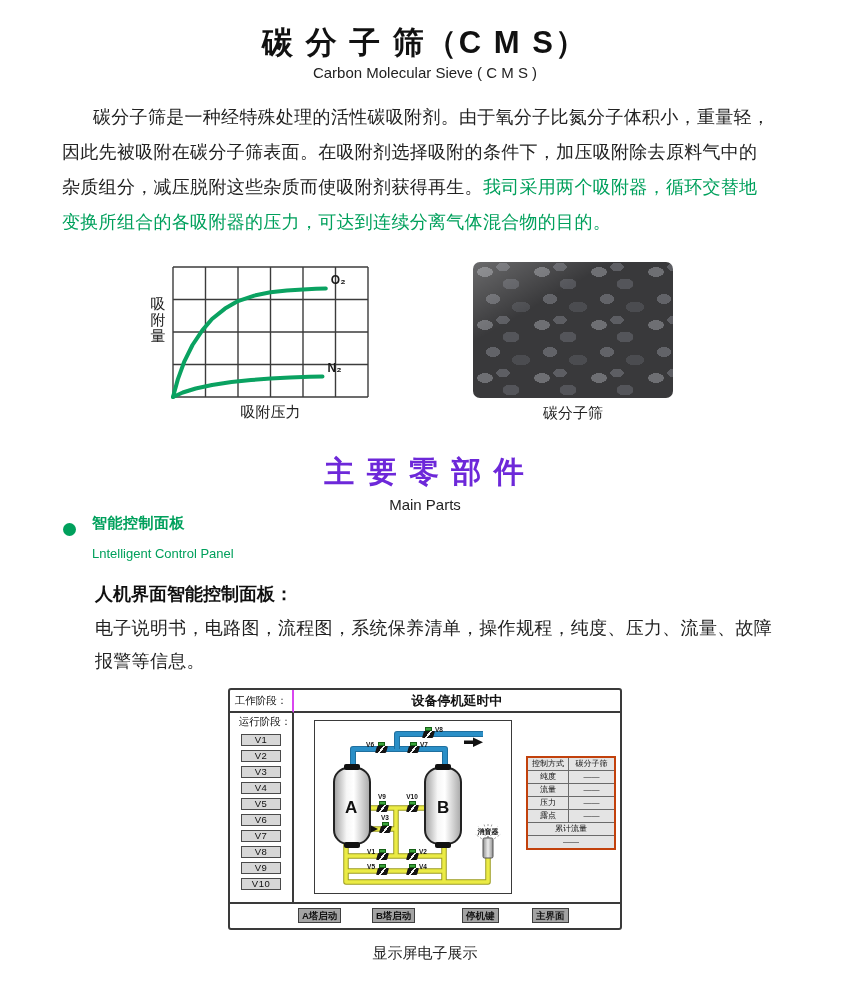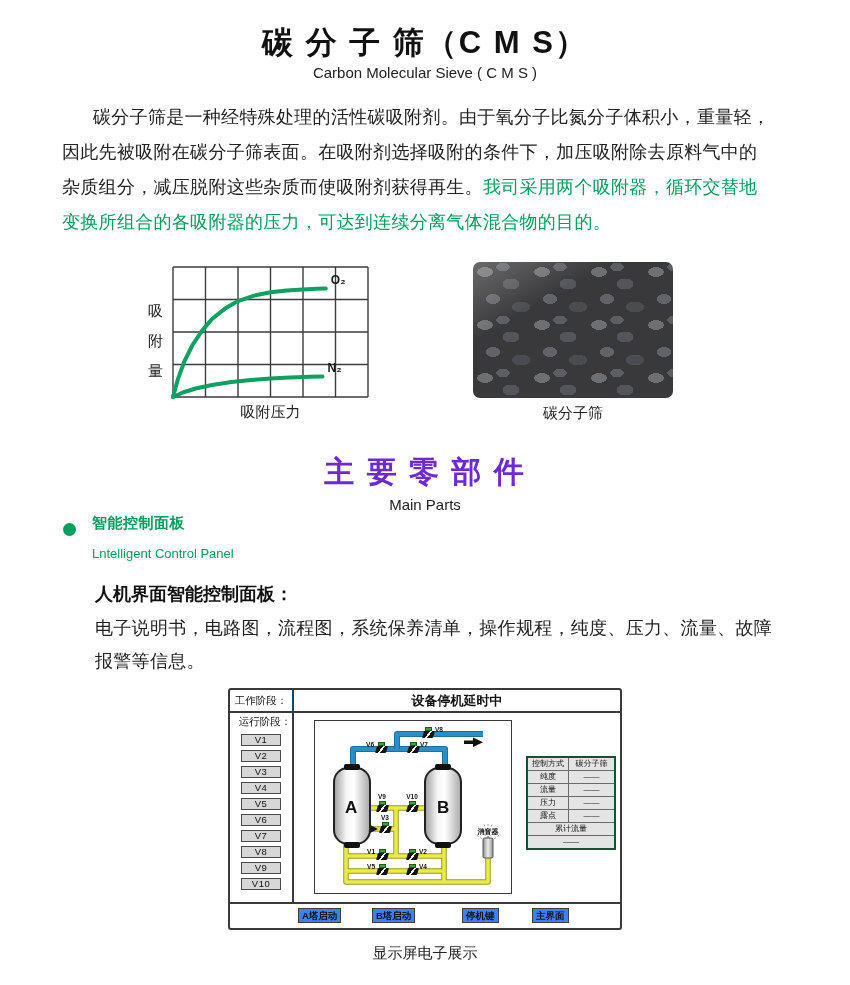--- a/index.html
+++ b/index.html
@@ -14,21 +14,21 @@
   .parts-sub{left:0;right:0;top:496px;text-align:center;font-size:15px;color:#222;}
 
   
   .intro{left:62px;top:100px;width:740px;}
   .intro-line{height:35px;line-height:35px;font-size:18px;letter-spacing:.3px;white-space:nowrap;color:#222;}
   .intro-line.indent{text-indent:31px;}
   .green-txt{color:var(--accent,#00a05c);}
 
   
   #adsorption-svg{left:173px;top:267px;overflow:visible;}
-  .chart-ylabel{left:148px;top:296px;width:20px;font-size:15px;line-height:30px;text-align:left;color:#222;}
+  .chart-ylabel{left:148px;top:296px;width:20px;font-size:15px;line-height:16px;text-align:center;color:#222;}
   .chart-xlabel{left:173px;top:403px;width:195px;text-align:center;font-size:15px;color:#222;}
 
   
   .photo{left:473px;top:262px;width:200px;height:136px;border-radius:7px;
     background:
       linear-gradient(150deg, rgba(255,255,255,.25), rgba(255,255,255,0) 32%),
       radial-gradient(13px 8px at 12px 10px, #6e6f73 0 60%, transparent 61%),
       radial-gradient(14px 9px at 38px 22px, #54555a 0 60%, transparent 61%),
       radial-gradient(12px 8px at 20px 37px, #626368 0 60%, transparent 61%),
       radial-gradient(15px 9px at 48px 45px, #4b4c50 0 60%, transparent 61%),
@@ -40,46 +40,46 @@
   
   .bullet{left:63px;top:523px;width:13px;height:13px;border-radius:50%;background:var(--accent,#00a05c);}
   .sec-heading{left:92px;top:514px;font-size:15px;font-weight:bold;color:var(--accent,#00a05c);letter-spacing:.5px;}
   .sec-heading-en{left:92px;top:546px;font-size:13px;color:var(--accent,#00a05c);}
   .sec-lead{left:95px;top:582px;font-size:18px;font-weight:bold;color:#111;}
   .sec-body{left:95px;top:612px;width:720px;}
   .sec-body-line{height:33px;line-height:33px;font-size:18px;letter-spacing:.3px;white-space:nowrap;color:#222;}
 
   
   .panel{left:228px;top:688px;width:394px;height:242px;border:2.5px solid #3a3a3a;border-radius:3px;background:#fff;box-sizing:border-box;}
-  .p-header{left:0;top:0;width:62px;height:21px;border-right:2px solid #0c4a6e;border-bottom:2px solid #3a3a3a;
+  .p-header{left:0;top:0;width:62px;height:21px;border-right:2px solid #d946ef;border-bottom:2px solid #3a3a3a;
     font-size:10.5px;line-height:21px;text-align:center;color:#111;}
   .p-status{left:64px;top:0;right:0;height:21px;border-bottom:2px solid #3a3a3a;font-size:13px;font-weight:bold;
     line-height:21px;text-align:center;color:#111;}
   .p-left{left:0;top:23px;width:62px;height:189px;border-right:2px solid #3a3a3a;}
   .p-run-label{font-size:10.5px;text-align:center;color:#111;padding-top:2px;height:15px;padding-left:8px;}
   .v-btn{display:block;width:40px;height:12px;margin:4px auto 0;background:#d7d7d7;border:1.6px solid #4a4a4a;
     font-size:9.5px;line-height:10px;text-align:center;color:#111;letter-spacing:.5px;padding:0;font-family:inherit;}
   .p-footer{left:0;right:0;top:212px;bottom:0;border-top:2px solid #3a3a3a;}
-  .f-btn{position:absolute;top:4px;height:15px;background:#3b82f6;border:1.8px solid #3f3f3f;font-size:9.5px;font-weight:bold;
+  .f-btn{position:absolute;top:4px;height:15px;background:#a3a3a3;border:1.8px solid #3f3f3f;font-size:9.5px;font-weight:bold;
     line-height:12px;text-align:center;color:#111;padding:0 3px;font-family:inherit;}
 
   
   .diagram{left:84px;top:30px;width:198px;height:174px;border:1.5px solid #3a3a3a;background:#fff;box-sizing:border-box;}
   #diagram-svg{position:absolute;left:0;top:0;}
   .valve{position:absolute;width:12px;display:flex;flex-direction:column;align-items:center;}
   .v-cap{width:7px;height:4px;background:var(--valvegreen,#3aa43a);border:1px solid #156015;box-sizing:border-box;}
   .v-body{width:11px;height:7px;border-radius:1px;transform:skewX(-16deg);
     background:linear-gradient(115deg,#141414 42%,#f4f4f4 42% 58%,#141414 58%);}
   .v-lbl{position:absolute;font-size:6.5px;font-weight:bold;color:#111;line-height:7px;white-space:nowrap;}
   .lbl-above{bottom:12px;left:50%;transform:translateX(-50%);}
   .lbl-left{right:13px;top:-1px;}
   .lbl-right{left:13px;top:-1px;}
   .silencer-label{left:153px;top:106px;width:40px;text-align:center;font-size:7px;font-weight:bold;color:#111;}
 
-  .p-table{left:296px;top:66px;width:90px;border:2px solid #14532d;background:#fff;box-sizing:border-box;}
+  .p-table{left:296px;top:66px;width:90px;border:2px solid #c2410c;background:#fff;box-sizing:border-box;}
   .t-row{display:flex;border-top:1px solid #6a6a6a;}
   .t-row:first-child{border-top:none;}
   .t-cell{height:12px;font-size:8px;line-height:12px;text-align:center;color:#111;background:#e4e4e4;box-sizing:border-box;}
   .t-c1{flex:0 0 41px;border-right:1px solid #6a6a6a;}
   .t-c2{flex:1;}
   .t-merge{flex:1;}
 
   .panel-caption{left:228px;top:944px;width:394px;text-align:center;font-size:15px;color:#222;}
 </style>
 </head>

